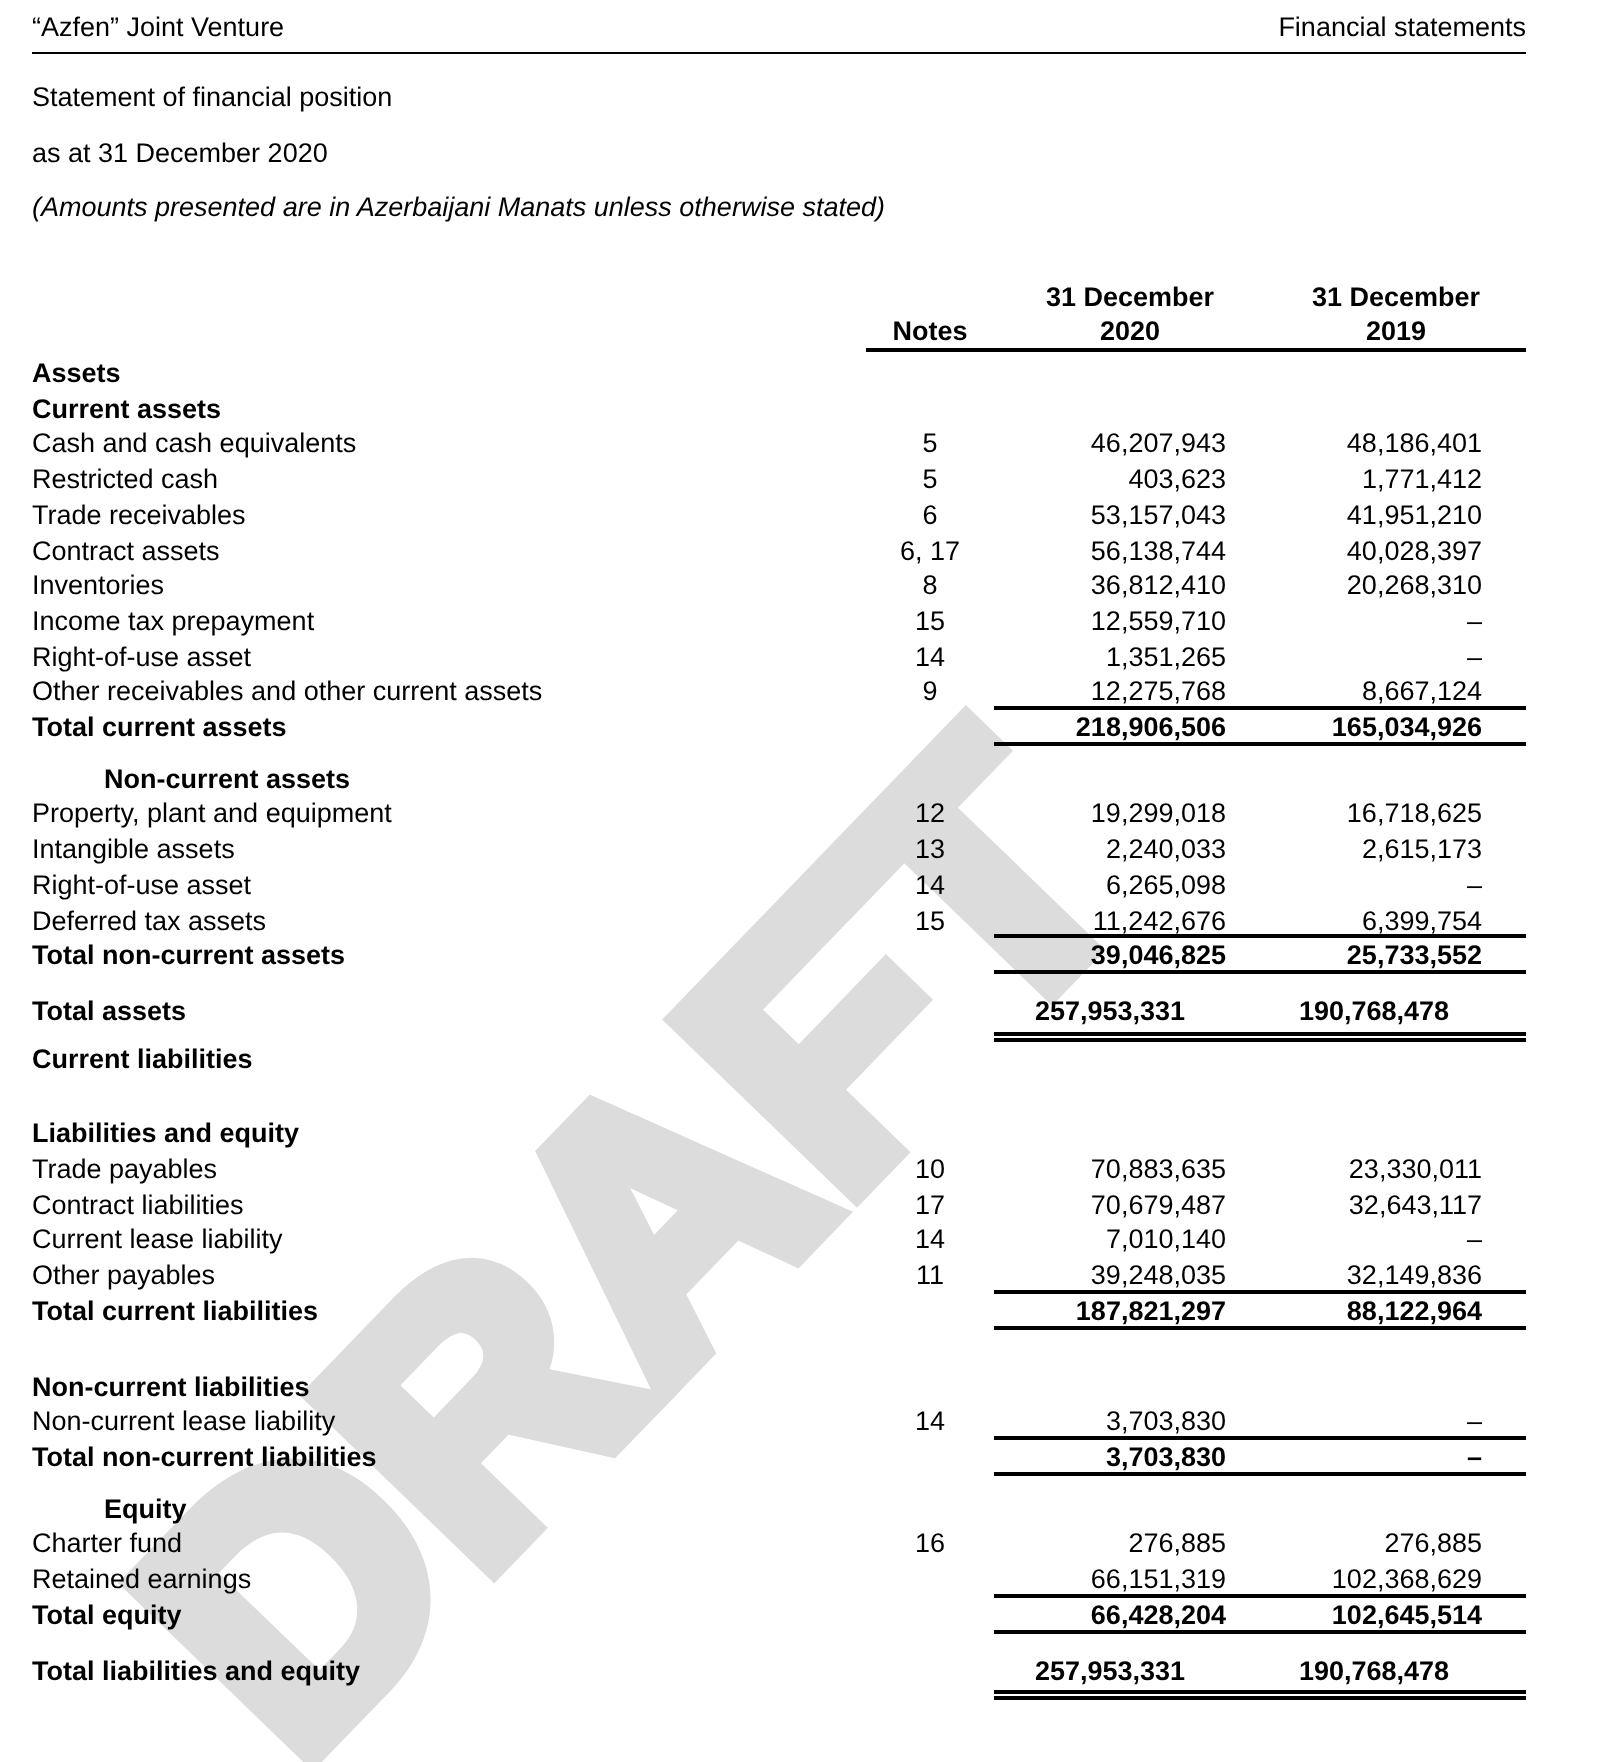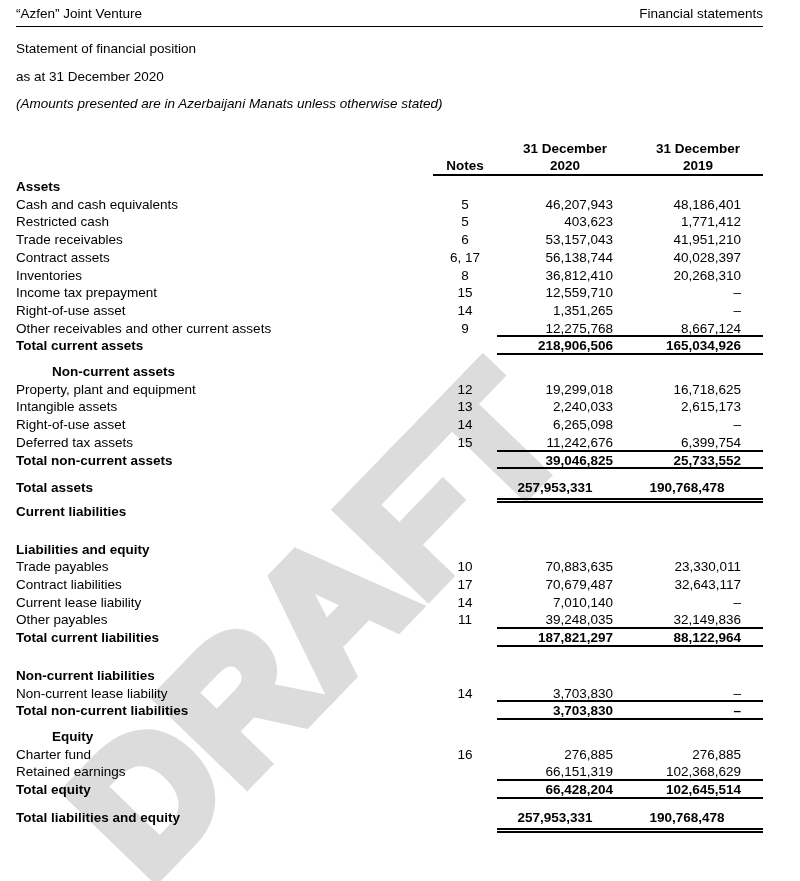--- a/index.html
+++ b/index.html
@@ -89,20 +89,26 @@
     </div>
 
     <div class="tbody">
 
       <div class="row section">
         <div class="label">Assets</div>
         <div class="notes"></div>
           <div class="num"></div>
           <div class="num n19"></div>
       </div>
+      <div class="row section">
+        <div class="label">Current assets</div>
+        <div class="notes"></div>
+          <div class="num"></div>
+          <div class="num n19"></div>
+      </div>
       <div class="row">
         <div class="label">Cash and cash equivalents</div>
         <div class="notes">5</div>
         <div class="num">46,207,943</div>
         <div class="num n19">48,186,401</div>
       </div>
       <div class="row">
         <div class="label">Restricted cash</div>
         <div class="notes">5</div>
         <div class="num">403,623</div>

